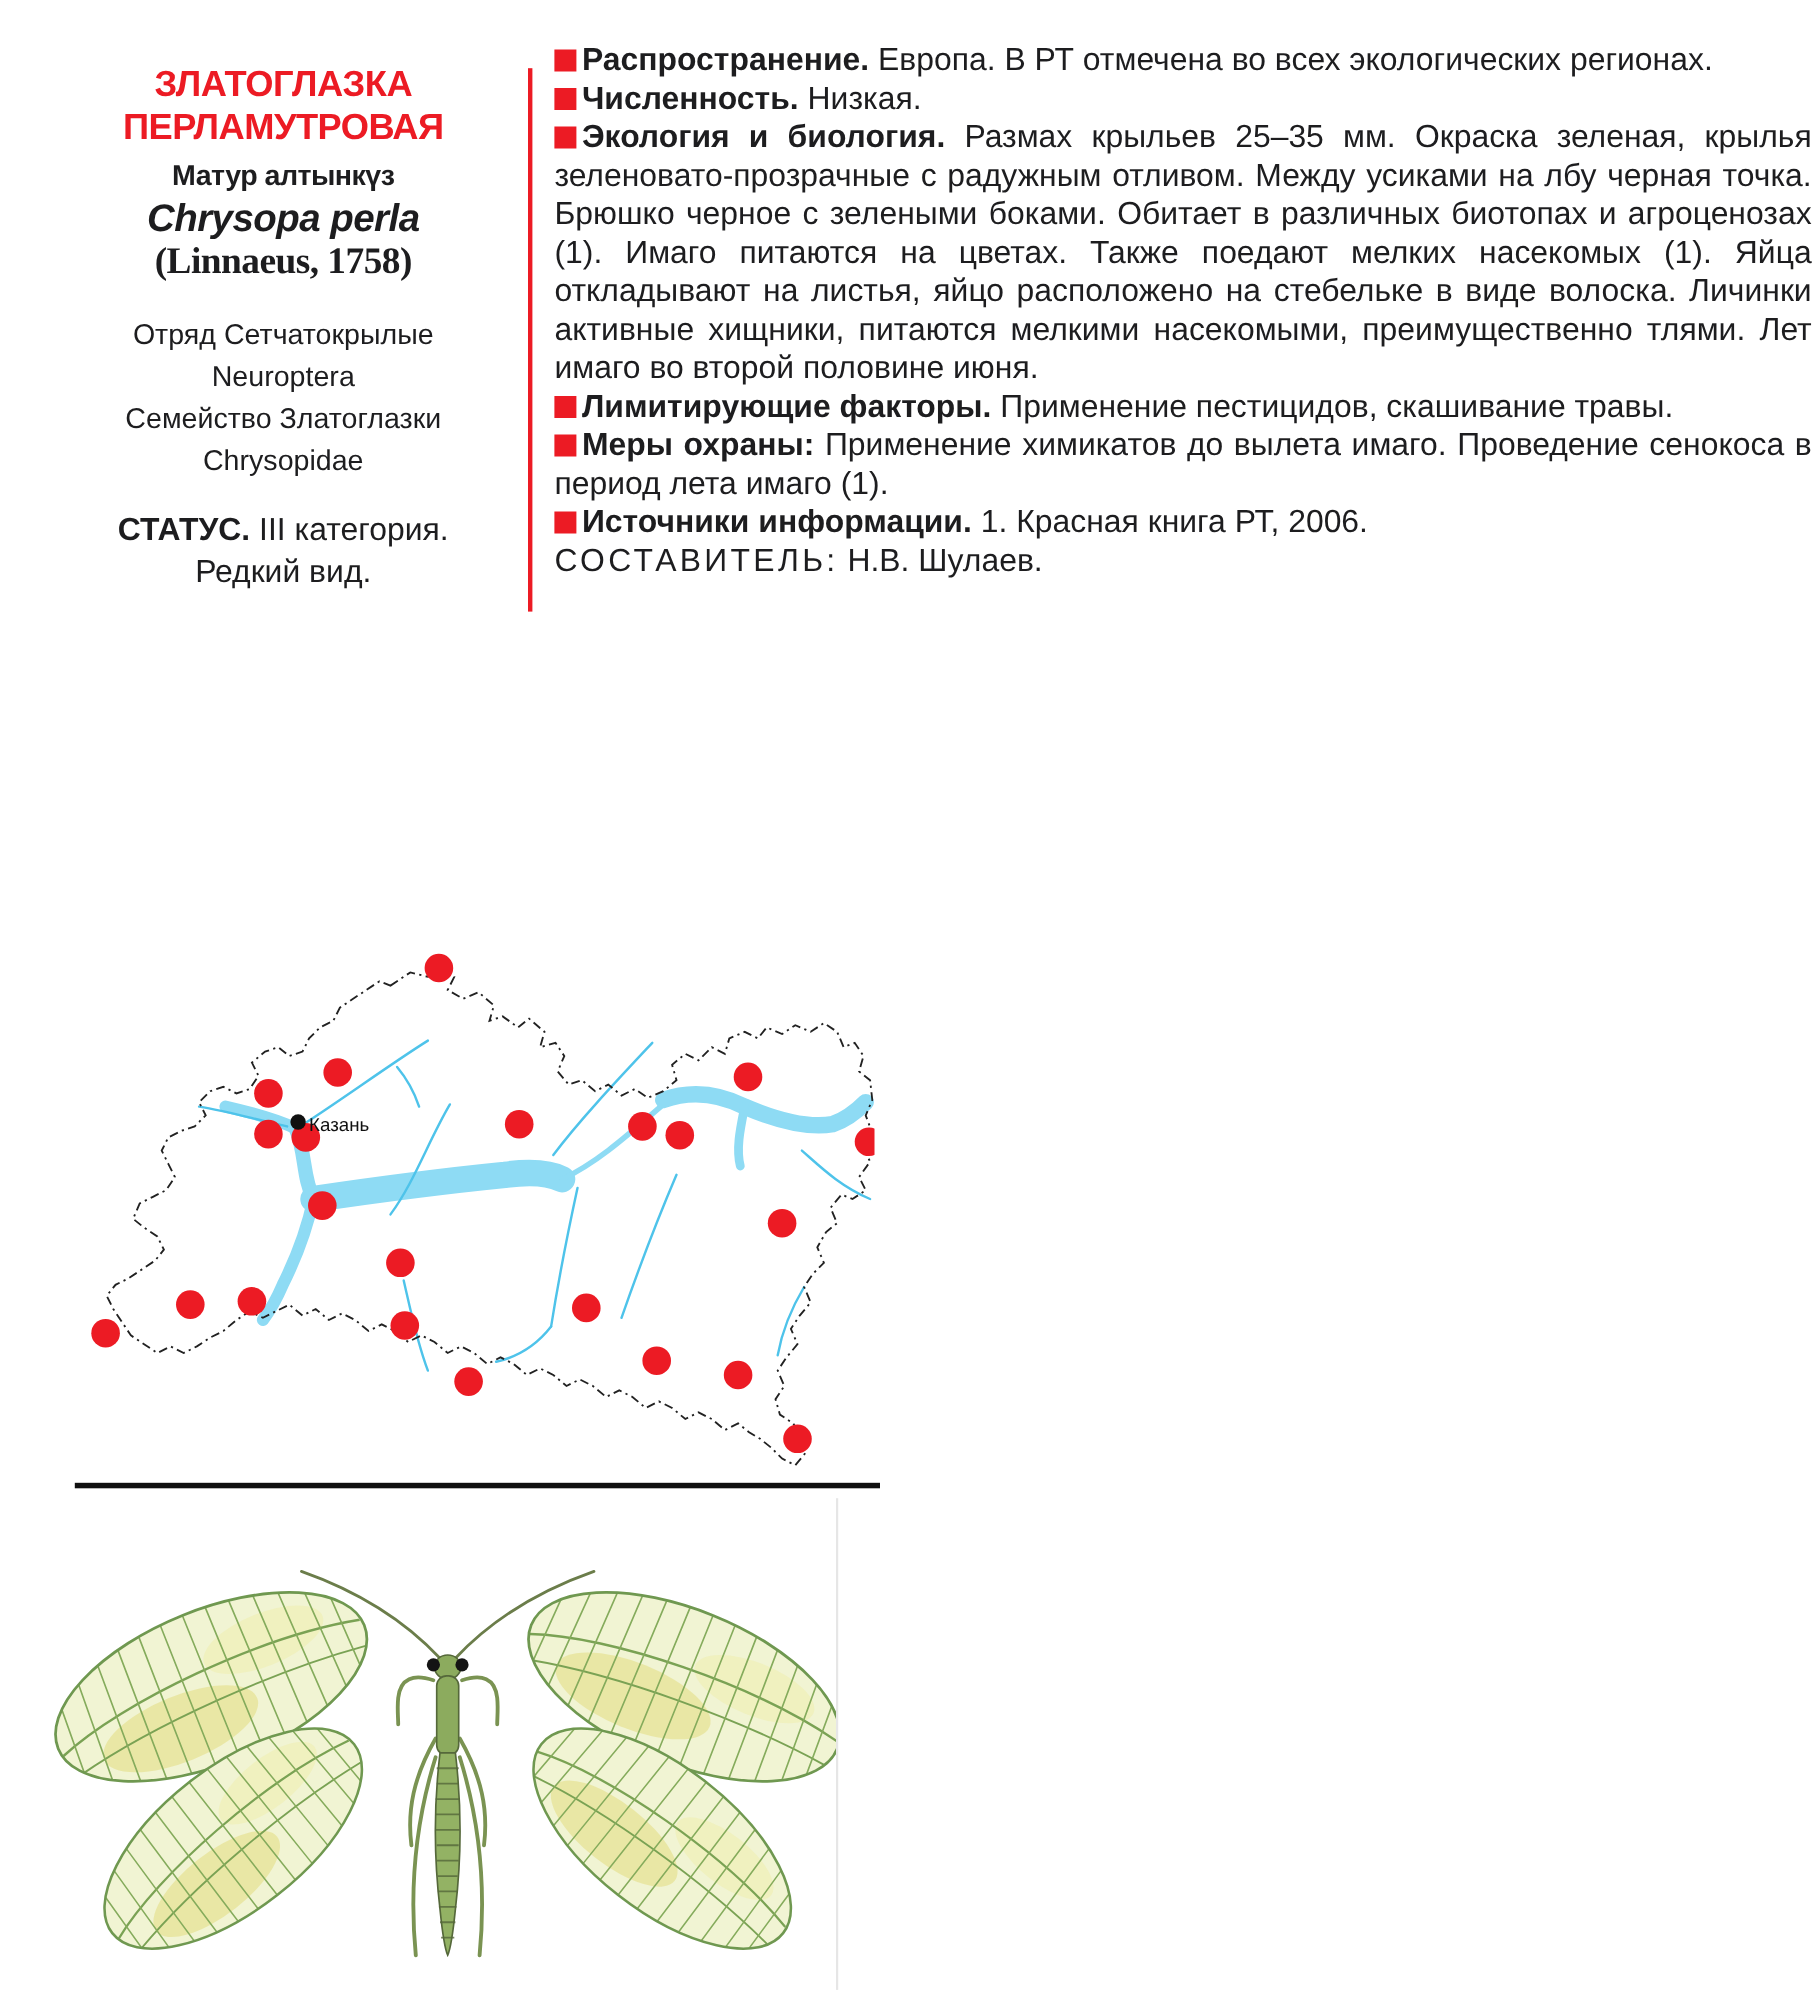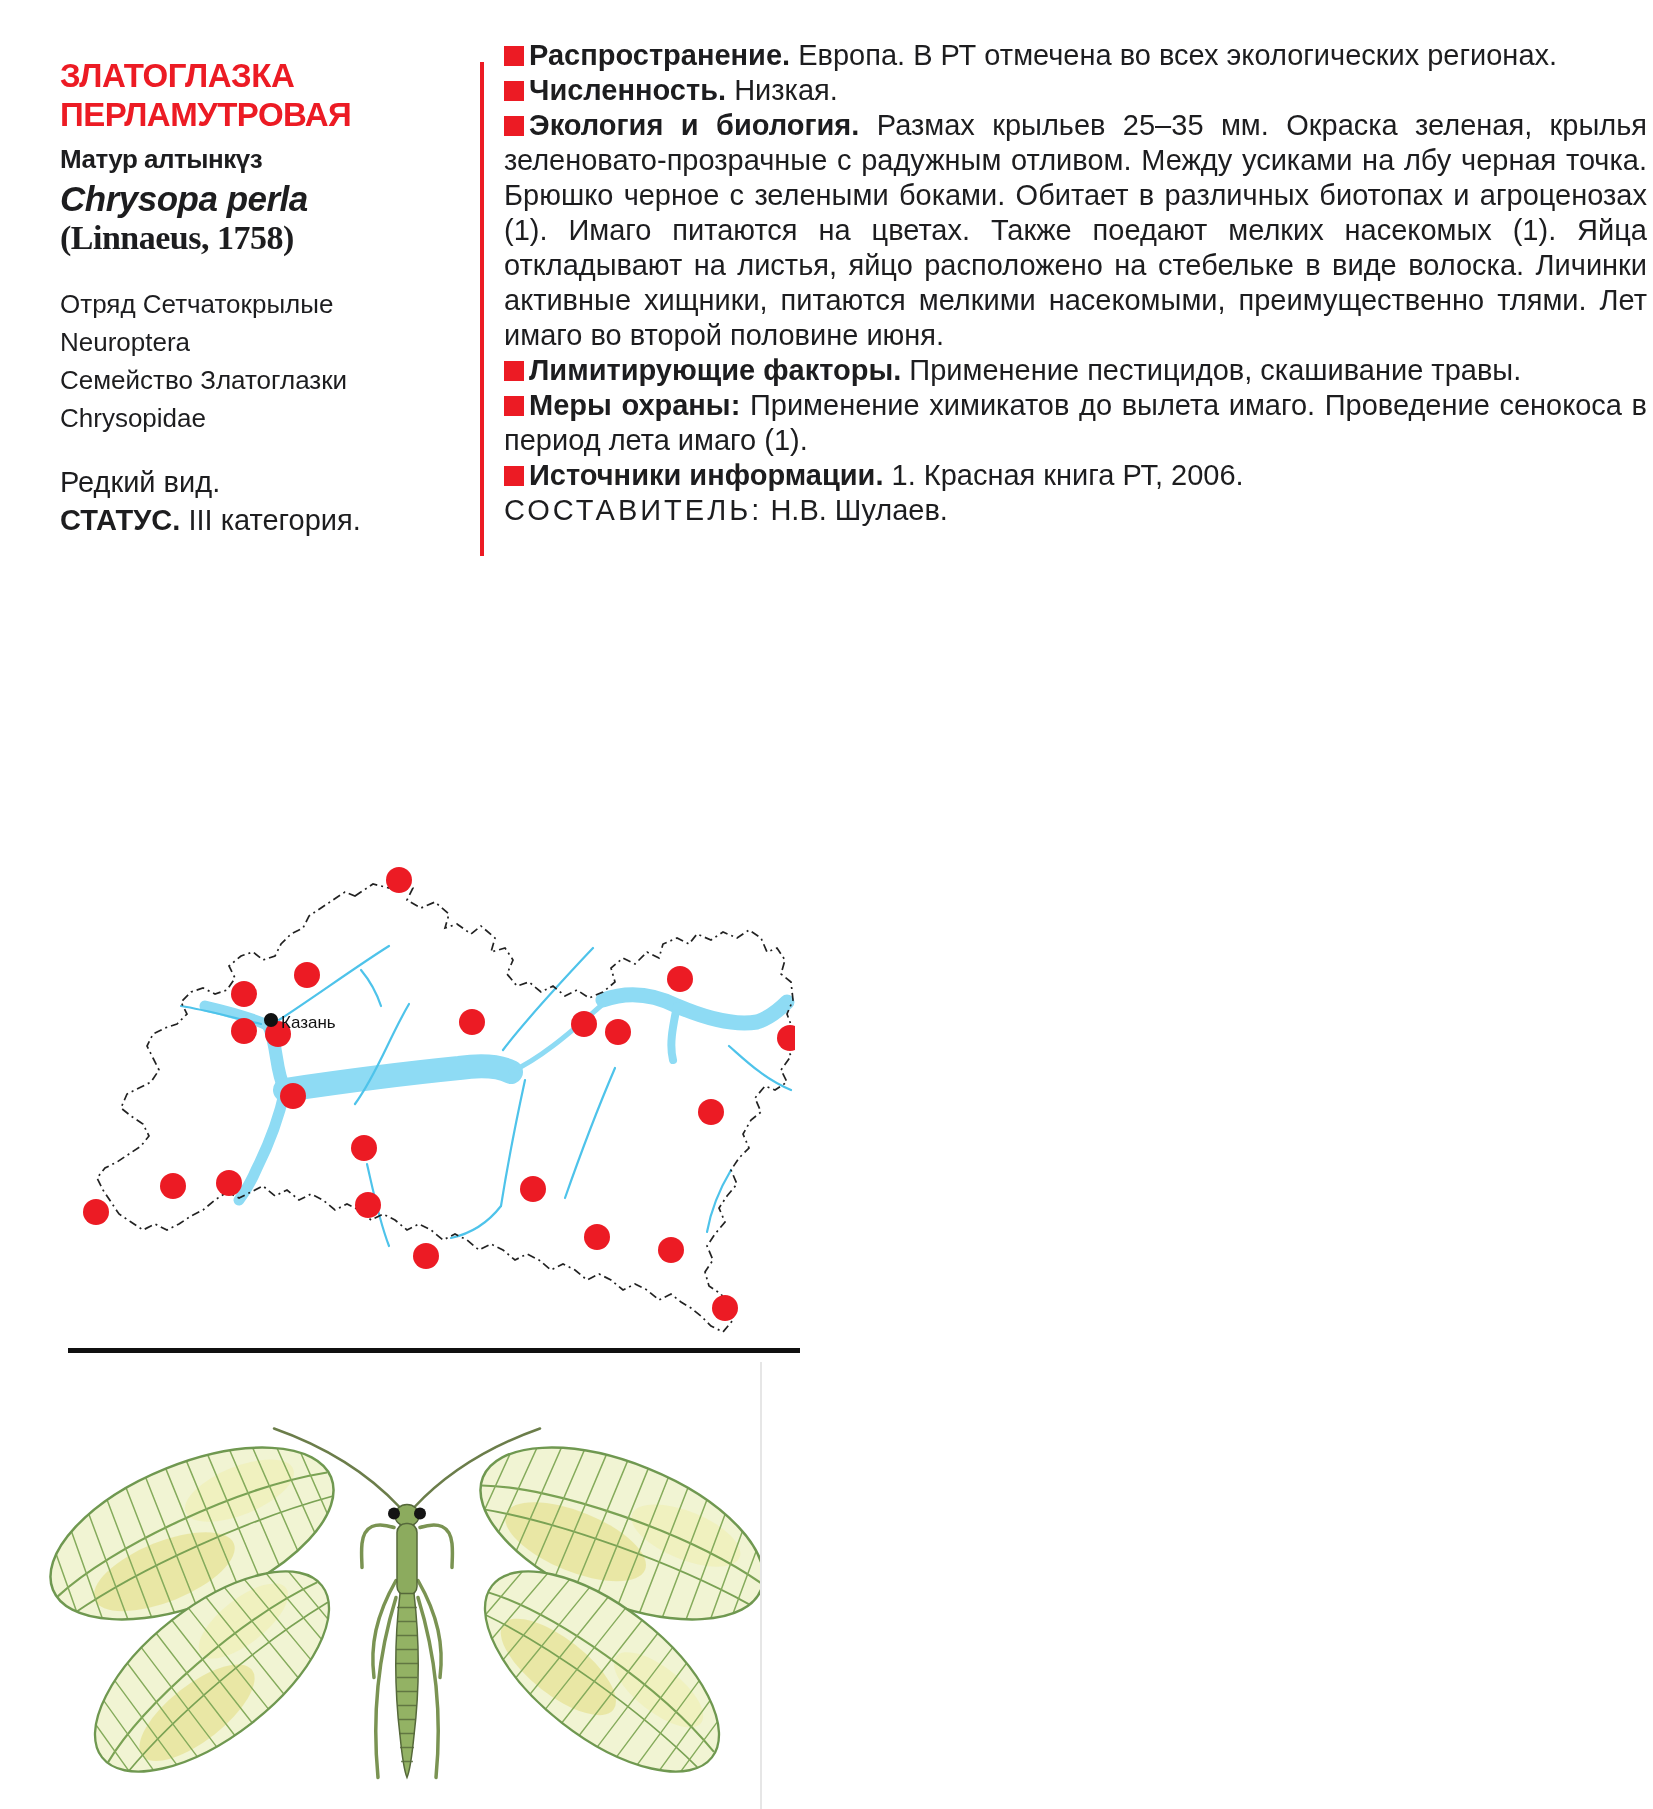--- a/index.html
+++ b/index.html
@@ -1,21 +1,21 @@
 <!DOCTYPE html>
 <html><head>
 <meta charset="utf-8">
 <style>
   html,body{margin:0;padding:0;background:#ffffff;}
   .page{
     position:relative;width:1653px;height:1809px;background:#ffffff;overflow:hidden;
     font-family:"Liberation Sans", sans-serif;color:#1d1d1f;
   }
   
-  .left-col{position:absolute;left:60px;top:56px;width:395px;text-align:left;}
+  .left-col{position:absolute;left:60px;top:56px;width:395px;text-align:center;}
   .species-ru{color:#ec1b24;font-weight:bold;font-size:33px;line-height:39px;letter-spacing:-0.5px;}
   .species-tatar{font-weight:bold;font-size:26px;line-height:39px;margin-top:6px;letter-spacing:-0.5px;}
   .species-latin{font-weight:bold;font-style:italic;font-size:35px;line-height:39px;letter-spacing:-0.5px;}
   .species-auth{font-weight:bold;font-size:34px;line-height:39px;letter-spacing:-0.5px;font-family:Liberation Serif, serif;}
   .taxonomy{margin-top:28px;font-size:26px;line-height:38px;}
   .status{margin-top:26px;font-size:29px;line-height:38px;}
   .b{font-weight:bold;}
   
   .red-rule{position:absolute;left:480px;top:62px;width:4px;height:494px;background:#ec1b24;}
   
@@ -47,22 +47,22 @@
     <div class="species-auth">(Linnaeus, 1758)</div>
 
     <div class="taxonomy">
       <div>Отряд Сетчатокрылые</div>
       <div>Neuroptera</div>
       <div>Семейство Златоглазки</div>
       <div>Chrysopidae</div>
     </div>
 
     <div class="status">
+      <div><span class="b">СТАТУС.</span> <span>III категория.</span></div>
       <div>Редкий вид.</div>
-      <div><span class="b">СТАТУС.</span> <span>III категория.</span></div>
     </div>
   </div>
 
   <div class="red-rule"></div>
 
   <div class="right-col">
     <p class="sec"><span class="bullet"></span><span class="b">Распространение.</span> <span>Европа. В РТ отмечена во всех экологических регионах.</span></p>
     <p class="sec"><span class="bullet"></span><span class="b">Численность.</span> <span>Низкая.</span></p>
     <p class="sec"><span class="bullet"></span><span class="b">Экология и биология.</span> <span>Размах крыльев 25–35 мм. Окраска зеленая, крылья зеленовато-прозрачные с радужным отливом. Между усиками на лбу черная точка. Брюшко черное с зелеными боками. Обитает в различных биотопах и агроценозах (1). Имаго питаются на цветах. Также поедают мелких насекомых (1). Яйца откладывают на листья, яйцо расположено на стебельке в виде волоска. Личинки активные хищники, питаются мелкими насекомыми, преимущественно тлями. Лет имаго во второй половине июня.</span></p>
     <p class="sec"><span class="bullet"></span><span class="b">Лимитирующие факторы.</span> <span>Применение пестицидов, скашивание травы.</span></p>

